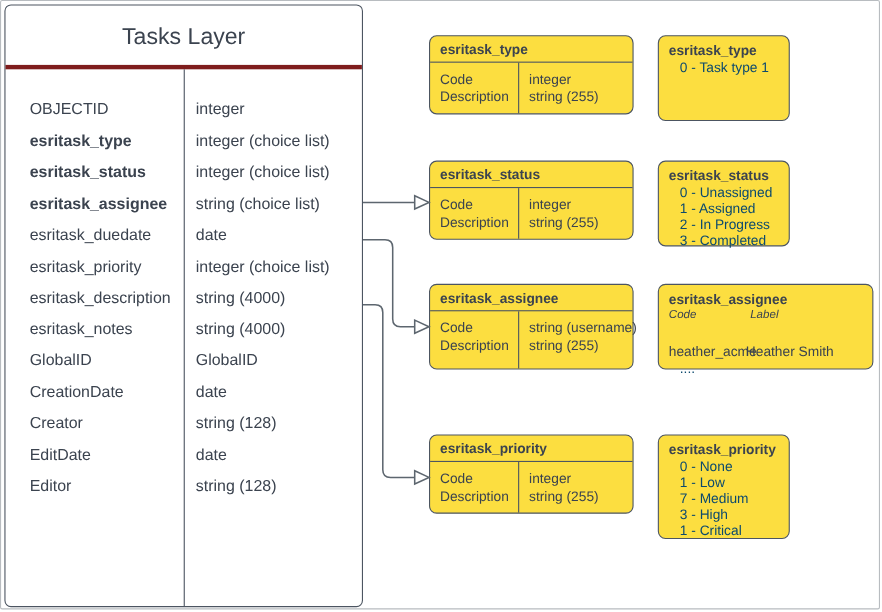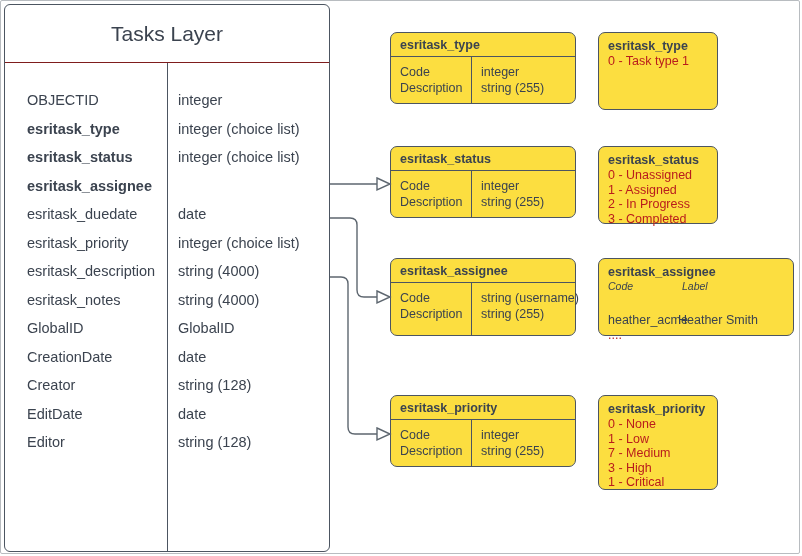--- a/index.html
+++ b/index.html
@@ -43,21 +43,21 @@
     border: 1px solid #4c5561;
     border-radius: 6px;
     box-sizing: border-box;
   }
   .entity-title {
     height: 58px;
     line-height: 58px;
     text-align: center;
     font-size: 21px;
     color: #3b434f;
-    border-bottom: 1px solid #7f1d1d;
+    border-bottom: 4px solid #7f1d1d;
     box-sizing: border-box;
   }
   .entity-body {
     position: relative;
     height: 488px;
     box-sizing: border-box;
   }
   .entity-col-divider {
     position: absolute;
     left: 162px;
@@ -155,23 +155,24 @@
   }
   .val-title {
     font-size: 12.5px;
     font-weight: bold;
     color: #3b434f;
     line-height: 15px;
     white-space: nowrap;
   }
   .val-line {
     font-size: 12.5px;
-    color: #b91c1c;
+    color: #0c4a6e;
     line-height: 14.5px;
     white-space: nowrap;
+    margin-left: 10px;
   }
   .val-cols-header {
     position: relative;
     height: 14px;
   }
   .val-col-a {
     position: absolute;
     left: 0;
     font-size: 10.5px;
     font-style: italic;
@@ -245,20 +246,21 @@
           <div class="field-row">
             <span class="field-name bold">esritask_type</span>
             <span class="field-type">integer (choice list)</span>
           </div>
           <div class="field-row">
             <span class="field-name bold">esritask_status</span>
             <span class="field-type">integer (choice list)</span>
           </div>
           <div class="field-row">
             <span class="field-name bold">esritask_assignee</span>
+            <span class="field-type">string (choice list)</span>
           </div>
           <div class="field-row">
             <span class="field-name">esritask_duedate</span>
             <span class="field-type">date</span>
           </div>
           <div class="field-row">
             <span class="field-name">esritask_priority</span>
             <span class="field-type">integer (choice list)</span>
           </div>
           <div class="field-row">

